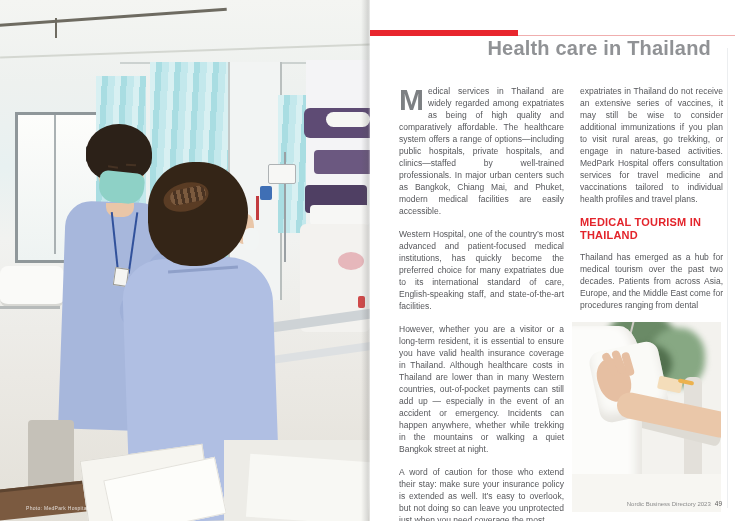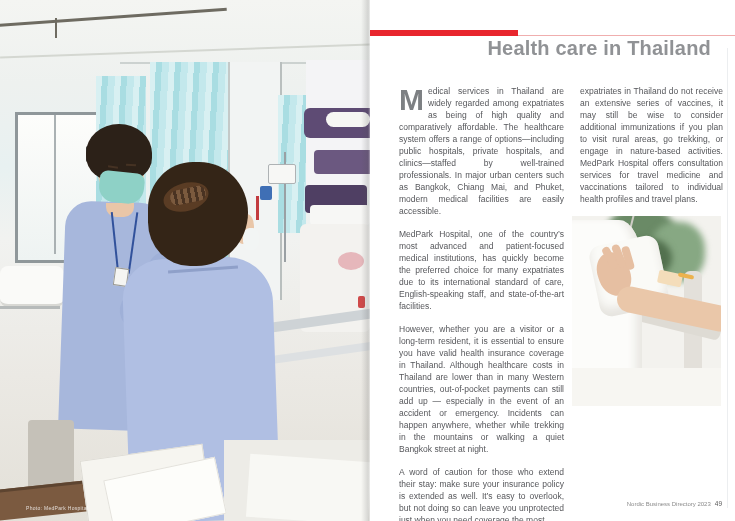--- a/index.html
+++ b/index.html
@@ -181,28 +181,30 @@
   <div class="abs gutter"></div>
 
   <div class="abs right-page">
     <div class="abs header-bar"></div>
     <div class="abs header-rule"></div>
     <div class="abs header-title">Health care in Thailand</div>
     <div class="abs page-edge"></div>
 
     <div class="abs col col1">
       <p><span class="dropcap">M</span><span>edical services in Thailand are widely regarded among expatriates as being of high quality and comparatively affordable. The healthcare system offers a range of options—including public hospitals, private hospitals, and clinics—staffed by well-trained professionals. In major urban centers such as Bangkok, Chiang Mai, and Phuket, modern medical facilities are easily accessible.</span></p>
-      <p>MedPark Hospital, one of the country’s most advanced and patient-focused medical institutions, has quickly become the preferred choice for many expatriates due to its international standard of care, English-speaking staff, and state-of-the-art facilities.</p>
+      <p>Western Hospital, one of the country’s most advanced and patient-focused medical institutions, has quickly become the preferred choice for many expatriates due to its international standard of care, English-speaking staff, and state-of-the-art facilities.</p>
       <p>However, whether you are a visitor or a long-term resident, it is essential to ensure you have valid health insurance coverage in Thailand. Although healthcare costs in Thailand are lower than in many Western countries, out-of-pocket payments can still add up — especially in the event of an accident or emergency. Incidents can happen anywhere, whether while trekking in the mountains or walking a quiet Bangkok street at night.</p>
       <p>A word of caution for those who extend their stay: make sure your insurance policy is extended as well. It’s easy to overlook, but not doing so can leave you unprotected just when you need coverage the most.</p>
 
     </div>
 
     <div class="abs col col2">
       <p>expatriates in Thailand do not receive an extensive series of vaccines, it may still be wise to consider additional immunizations if you plan to visit rural areas, go trekking, or engage in nature-based activities. MedPark Hospital offers consultation services for travel medicine and vaccinations tailored to individual health profiles and travel plans.</p>
+      <h2 class="red-head">MEDICAL TOURISM IN THAILAND</h2>
+      <p>Thailand has emerged as a hub for medical tourism over the past two decades. Patients from across Asia, Europe, and the Middle East come for procedures ranging from dental</p>
 
       <div class="photo-hand">
         <div class="plant1"></div>
         <div class="plant2"></div>
         <div class="plant3"></div>
         <div class="iv-line"></div>
         <div class="pole-r"></div>
         <div class="frame-d"></div>
         <div class="robe"></div>
         <div class="towel"></div>

